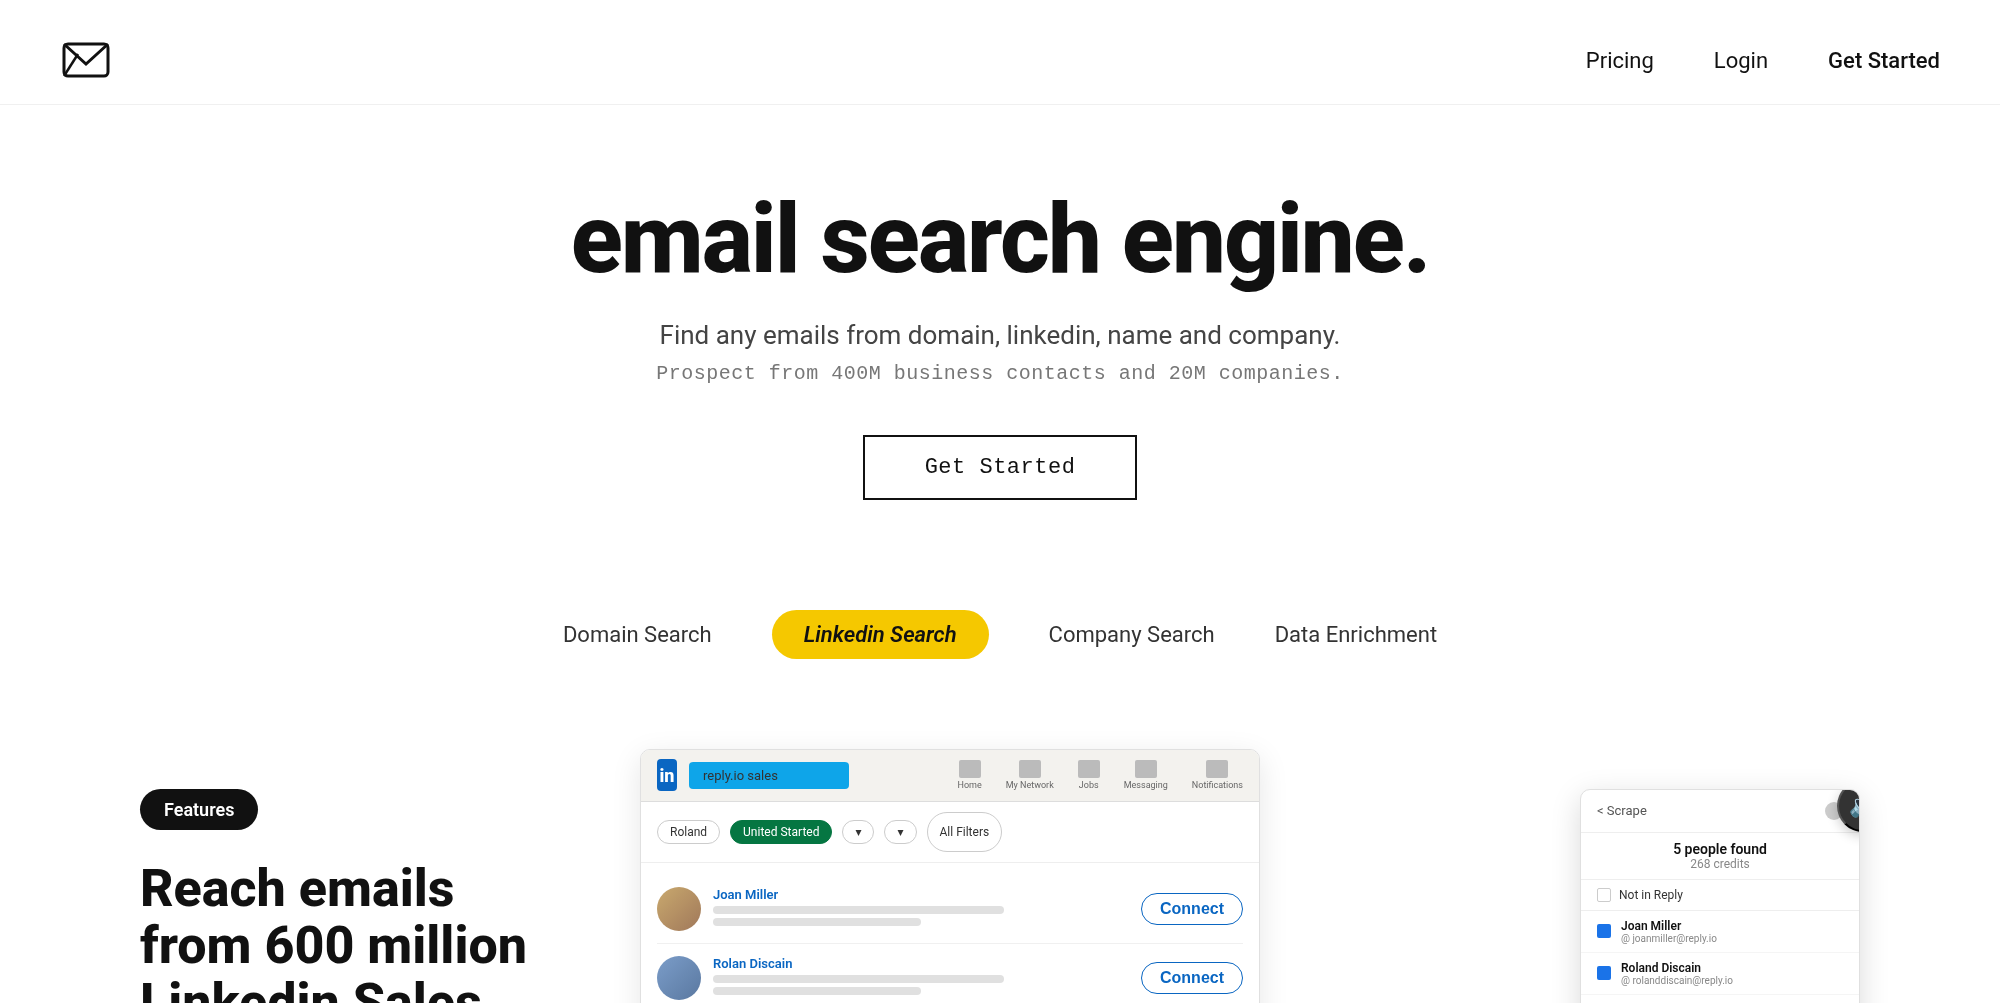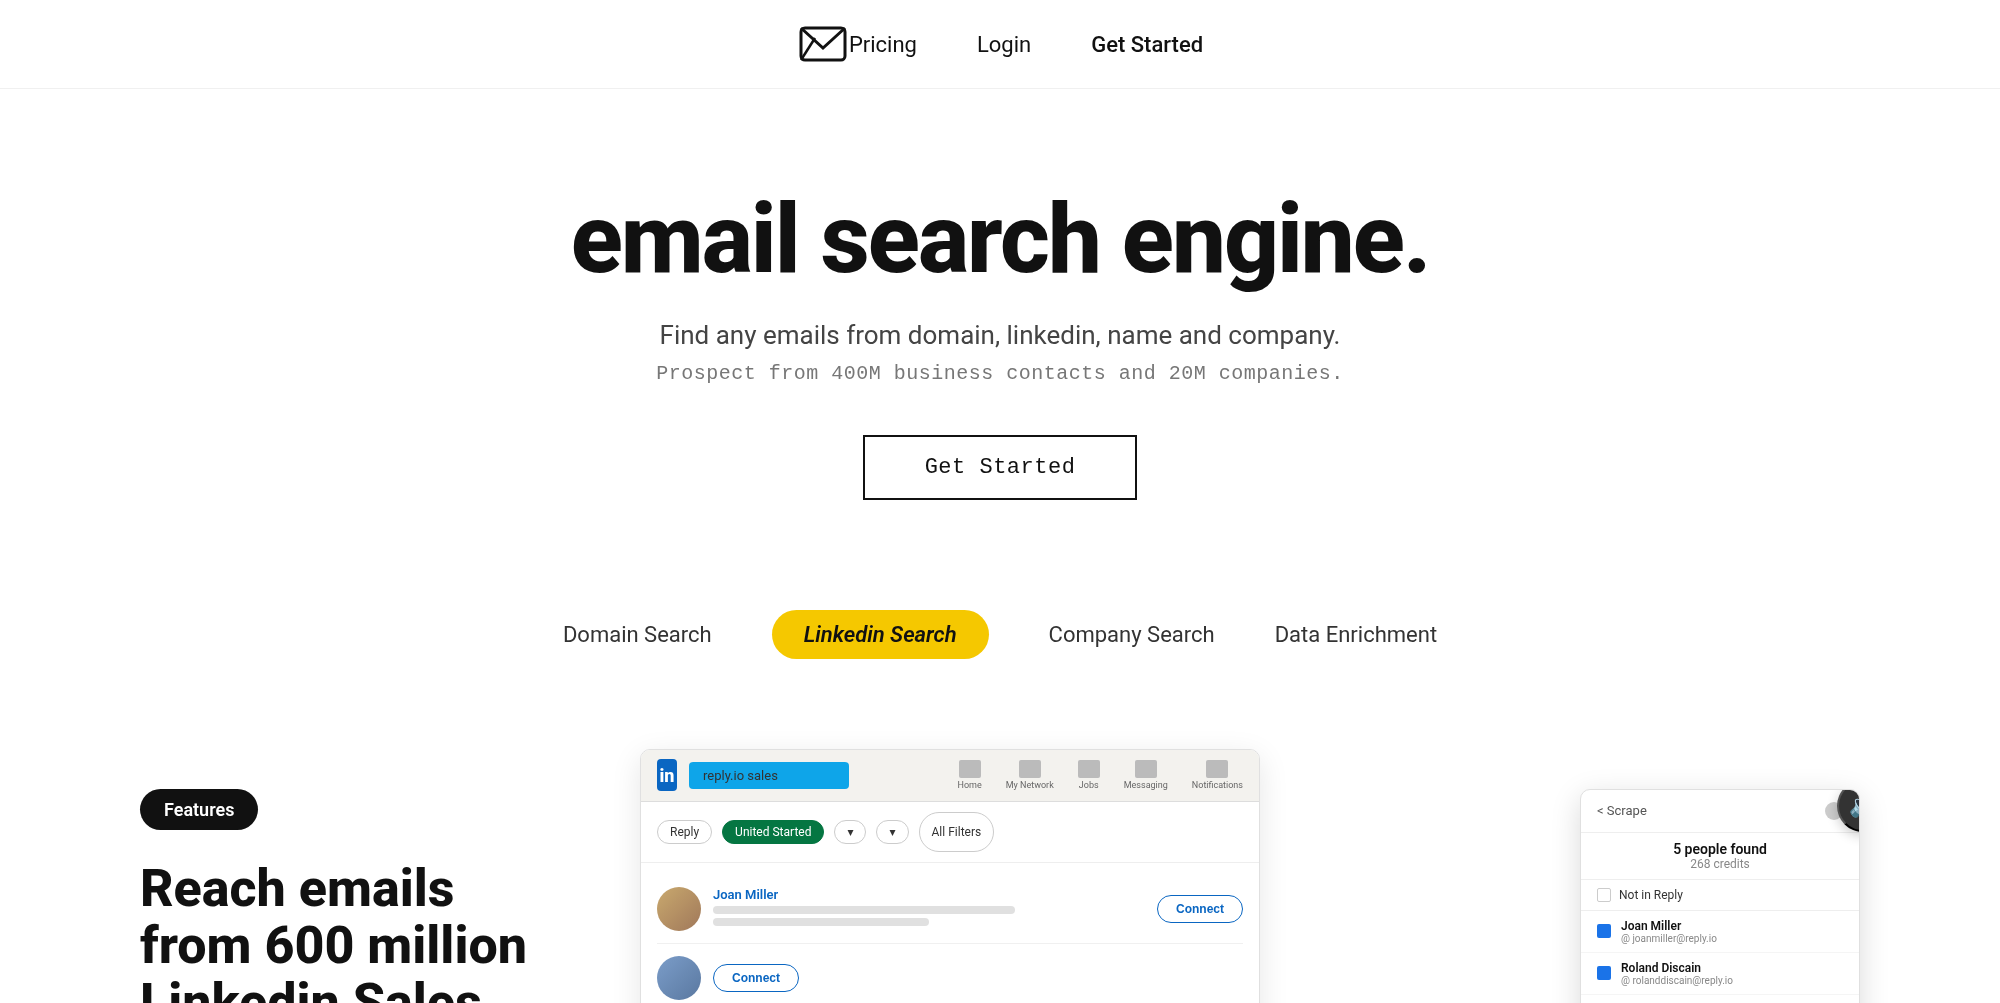--- a/index.html
+++ b/index.html
@@ -14,25 +14,25 @@
       color: #111111;
       width: 2000px;
       min-height: 1003px;
       overflow-x: hidden;
     }
 
     
     .header {
       display: flex;
       align-items: center;
-      justify-content: center;
+      justify-content: space-between;
       padding: 18px 60px;
       border-bottom: 1px solid #f0f0f0;
       position: sticky;
-      top: 0;
+      top: 16px;
       background: #fff;
       z-index: 100;
     }
 
     .logo-area {
       display: flex;
       align-items: center;
       gap: 10px;
     }
 
@@ -318,21 +318,21 @@
     .li-person-line-2 {
       width: 50%;
     }
 
     .li-connect-btn {
       border: 1px solid #0a66c2;
       color: #0a66c2;
       background: #fff;
       border-radius: 20px;
       padding: 6px 18px;
-      font-size: 12px;
+      font-size: 16px;
       font-weight: 600;
       cursor: pointer;
     }
 
     
     .reply-screenshot {
       position: absolute;
       right: 0;
       top: 40px;
       width: 280px;
@@ -520,38 +520,43 @@
             <div class="icon-shape"></div>
             <span style="font-size:9px;color:#666">Messaging</span>
           </div>
           <div class="li-nav-icon-item">
             <div class="icon-shape"></div>
             <span style="font-size:9px;color:#666">Notifications</span>
           </div>
         </div>
       </div>
       <div class="li-filter-bar">
-        <div class="li-filter-chip">Reply</div>
+        <div class="li-filter-chip">Roland</div>
         <div class="li-filter-chip active">United Started</div>
         <div class="li-filter-chip">▾</div>
         <div class="li-filter-chip">▾</div>
         <div class="li-all-filters">All Filters</div>
       </div>
       <div class="li-results">
         <div class="li-result-row">
           <div class="li-avatar"></div>
           <div class="li-person-info">
             <div class="li-person-name">Joan Miller</div>
             <div class="li-person-line"></div>
             <div class="li-person-line li-person-line-2"></div>
           </div>
           <button class="li-connect-btn">Connect</button>
         </div>
         <div class="li-result-row">
           <div class="li-avatar li-avatar-2"></div>
+          <div class="li-person-info">
+            <div class="li-person-name">Rolan Discain</div>
+            <div class="li-person-line"></div>
+            <div class="li-person-line li-person-line-2"></div>
+          </div>
           <button class="li-connect-btn">Connect</button>
         </div>
         <div class="li-result-row">
           
           
         </div>
       </div>
     </div>
 
     <div class="reply-screenshot">

